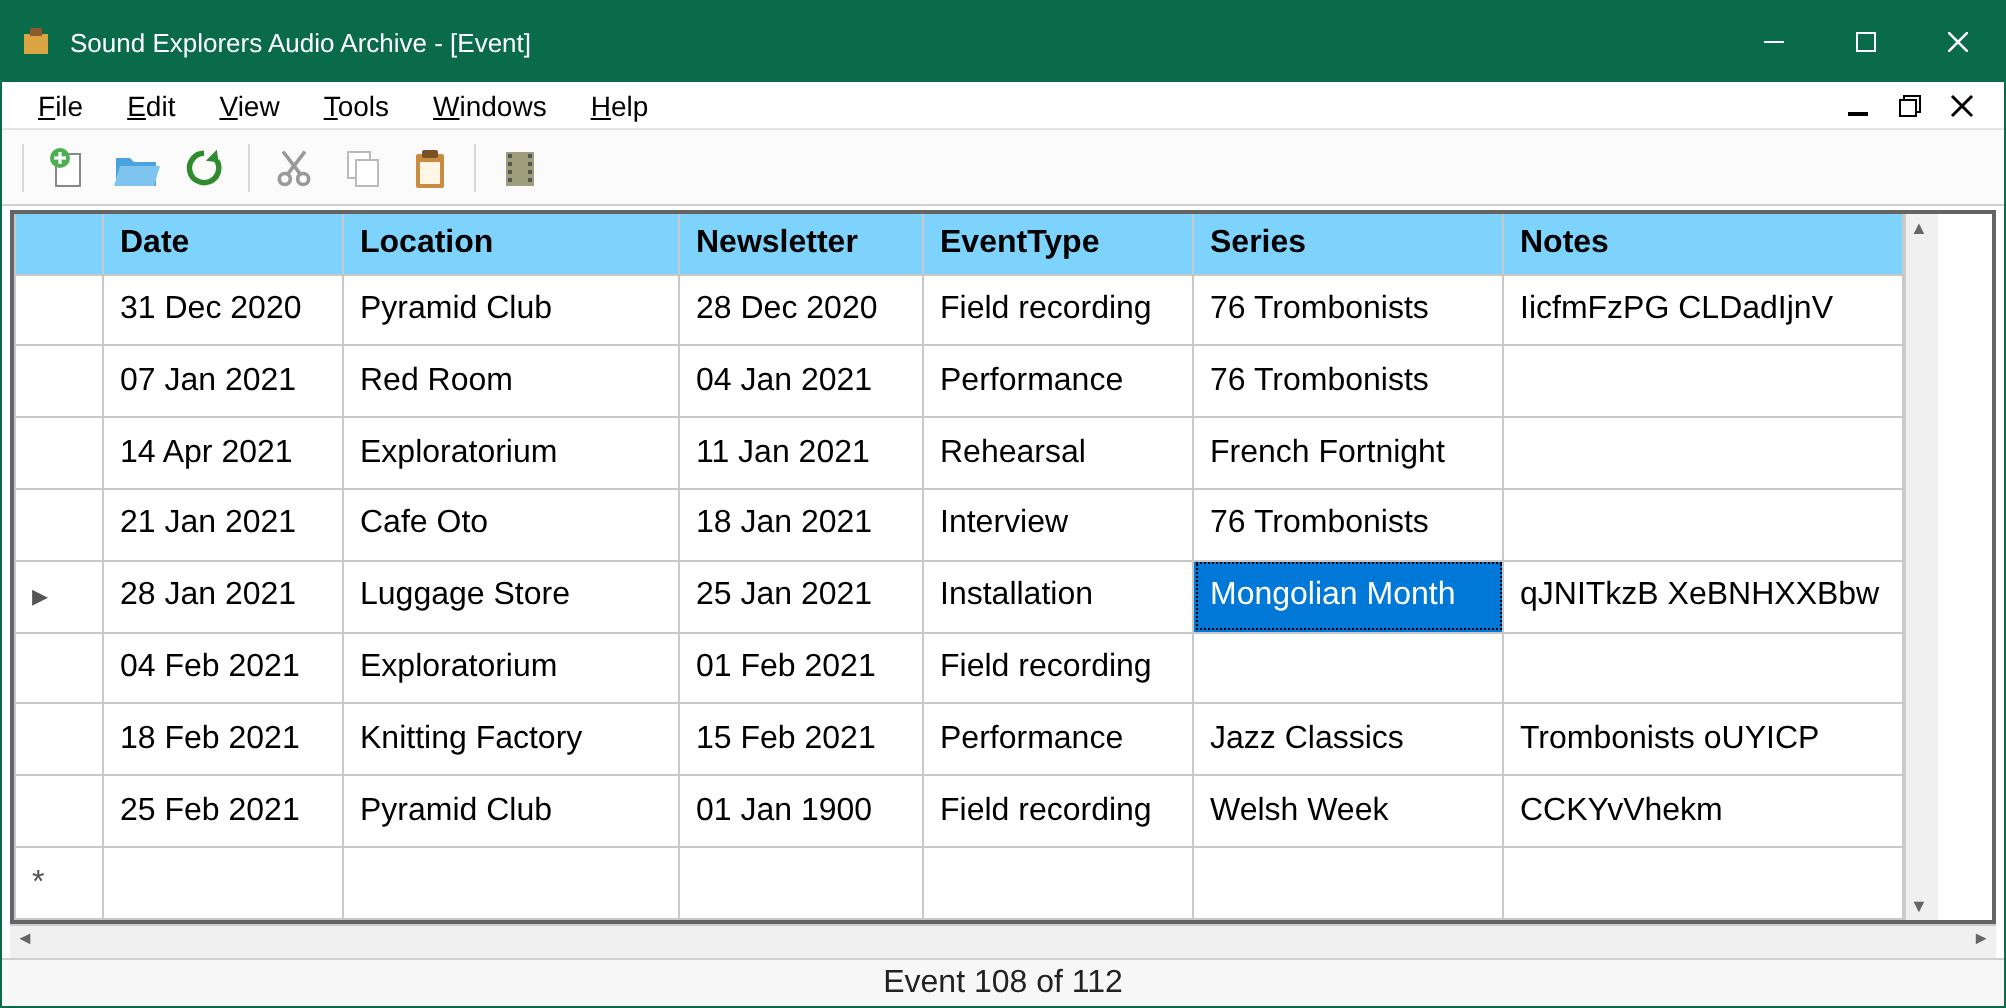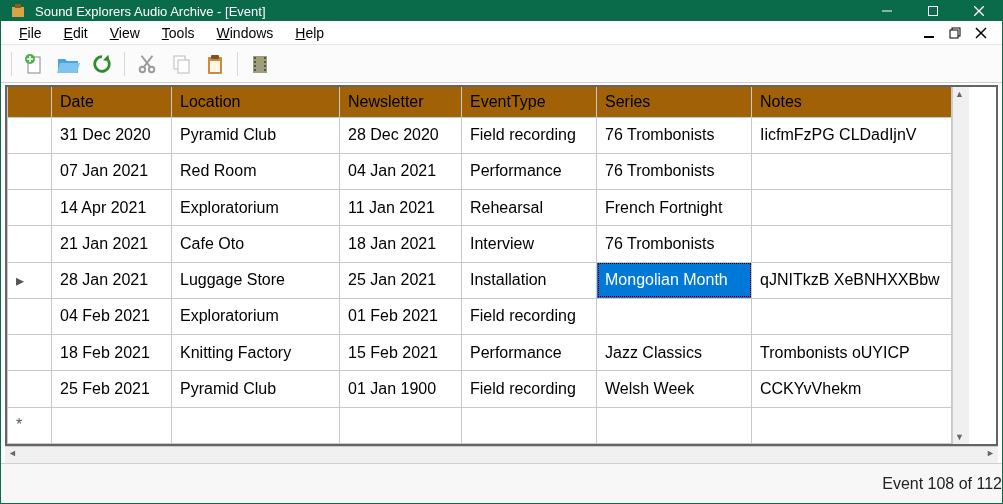--- a/index.html
+++ b/index.html
@@ -15,21 +15,21 @@
     width: 1003px;
     height: 504px;
     background: #fff;
     border: 1px solid #0a6b4a;
     display: flex;
     flex-direction: column;
   }
   .titlebar {
     background: #0a6b4a;
     color: #fff;
-    height: 20px;
+    height: 40px;
     display: flex;
     align-items: center;
     padding-left: 8px;
     font-size: 13px;
   }
   .titlebar .icon-slot {
     width: 18px; height: 18px;
     margin-right: 8px;
     display:flex;align-items:center;justify-content:center;
   }
@@ -108,22 +108,22 @@
   .grid-table th, .grid-table td {
     border: 1px solid #c8c8c8;
     padding: 4px 8px;
     text-align: left;
     font-size: 16px;
     height: 30px;
     white-space: nowrap;
     overflow: hidden;
   }
   .grid-table th {
-    background: #a16207;
-    font-weight: normal;
+    background: #7dd3fc;
+    font-weight: bold;
     border-top:none;
   }
   .rowhdr {
     width: 44px;
     background: #fff;
     text-align:center;
     font-size:12px;
     color:#555;
   }
   .col-date { width: 120px; }
@@ -157,24 +157,24 @@
     margin: 0 4px;
     position:relative;
   }
   .hscroll::before{
     content:"◄"; position:absolute; left:3px; top:1px;font-size:9px;color:#666;
   }
   .hscroll::after{
     content:"►"; position:absolute; right:3px; top:1px;font-size:9px;color:#666;
   }
   .statusbar {
-    height: 40px;
+    height: 24px;
     display:flex;
     align-items:center;
-    justify-content:flex-end;
+    justify-content:center;
     font-size: 16px;
     color:#222;
     border-top:1px solid #d0d0d0;
     background:#f7f7f7;
   }
 </style>
 </head>
 <body>
 
 <div class="window">

